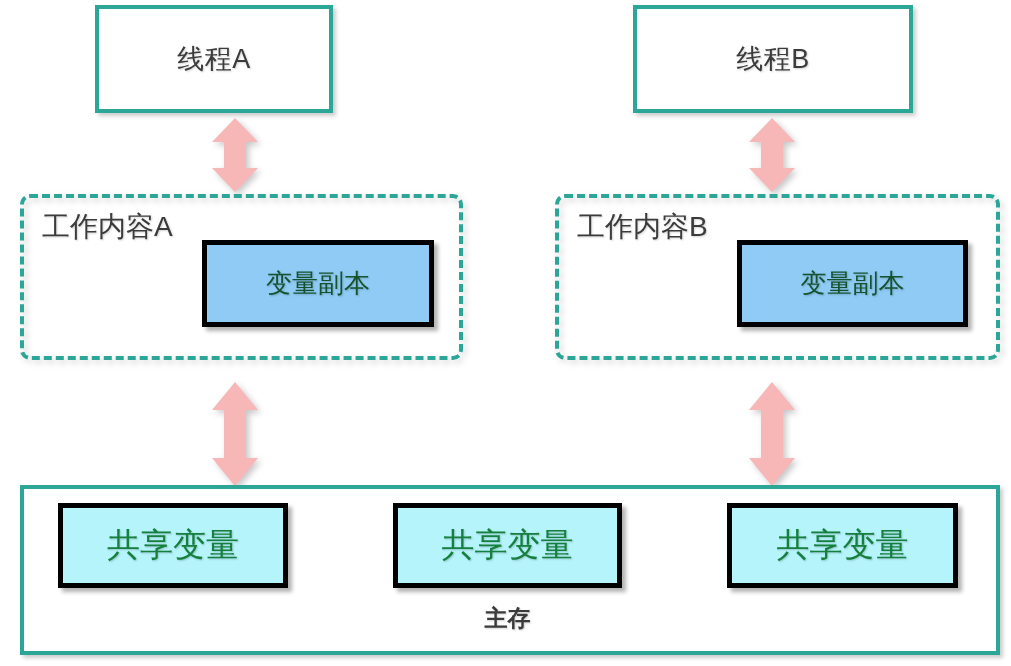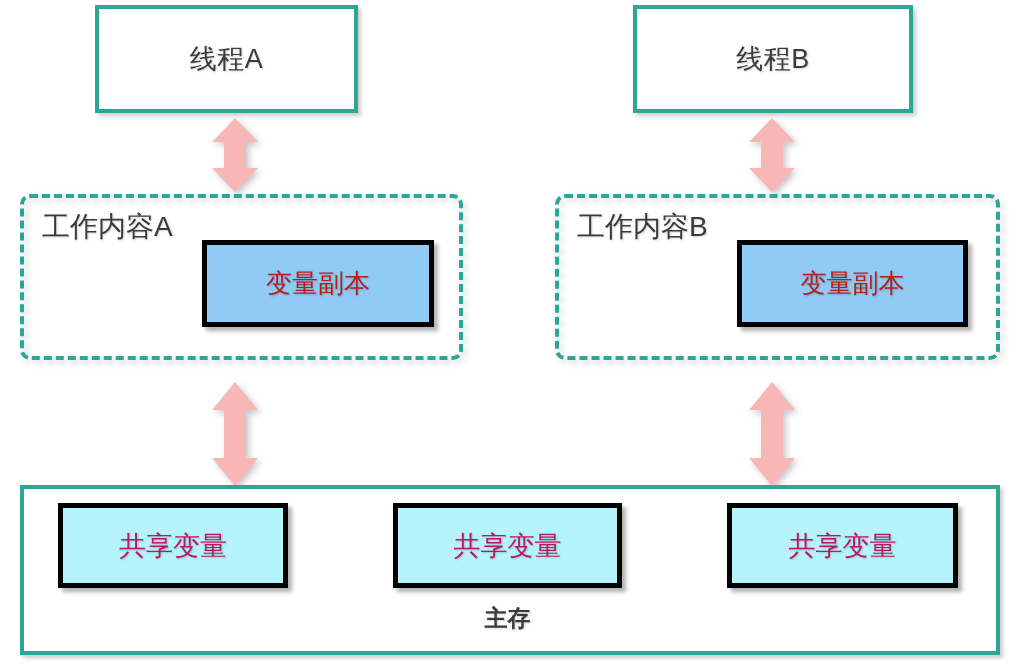--- a/index.html
+++ b/index.html
@@ -54,62 +54,62 @@
   .var-copy {
     border: 5px solid #000000;
     background: #8FCBF5;
     display: flex;
     align-items: center;
     justify-content: center;
     box-shadow: 4px 4px 4px rgba(0,0,0,0.30);
   }
   .var-copy-label {
     font-size: 26px;
-    color: #b91c1c;
+    color: #14532d;
     text-shadow: 1px 1px 2px rgba(0,0,0,0.20);
   }
 
   
   .main-mem {
     border: 4px solid #2BA697;
     background: #ffffff;
     box-shadow: 3px 3px 4px rgba(0,0,0,0.20);
   }
   .shared-var {
     border: 5px solid #000000;
     background: #B5F4FB;
     display: flex;
     align-items: center;
     justify-content: center;
     box-shadow: 4px 4px 4px rgba(0,0,0,0.30);
   }
   .shared-var-label {
-    font-size: 27px;
-    color: #be185d;
+    font-size: 33px;
+    color: #15803d;
     text-shadow: 1px 1px 2px rgba(0,0,0,0.20);
   }
   .main-mem-label {
     position: absolute;
     font-size: 23px;
     color: #3b3b3b;
     white-space: nowrap;
     text-align: center;
     text-shadow: 1px 1px 2px rgba(0,0,0,0.18);
   }
 
   
   .arrow { position: absolute; }
   .arrow svg { display: block; filter: drop-shadow(3px 3px 3px rgba(0,0,0,0.22)); }
 </style>
 </head>
 <body>
 
 <div id="canvas">
 
-  <div class="abs thread-box" style="left:95px; top:5px; width:263px; height:108px;">
+  <div class="abs thread-box" style="left:95px; top:5px; width:238px; height:108px;">
     <span class="thread-label">线程A</span>
   </div>
 
   <div class="abs thread-box" style="left:633px; top:5px; width:280px; height:108px;">
     <span class="thread-label">线程B</span>
   </div>
 
   <div class="arrow" style="left:208px; top:116px;">
     <svg width="54" height="78" viewBox="0 0 54 78">
       <polygon points="27,2 50,26 38,26 38,52 50,52 27,76 4,52 16,52 16,26 4,26" fill="#F7B7B7"></polygon>

